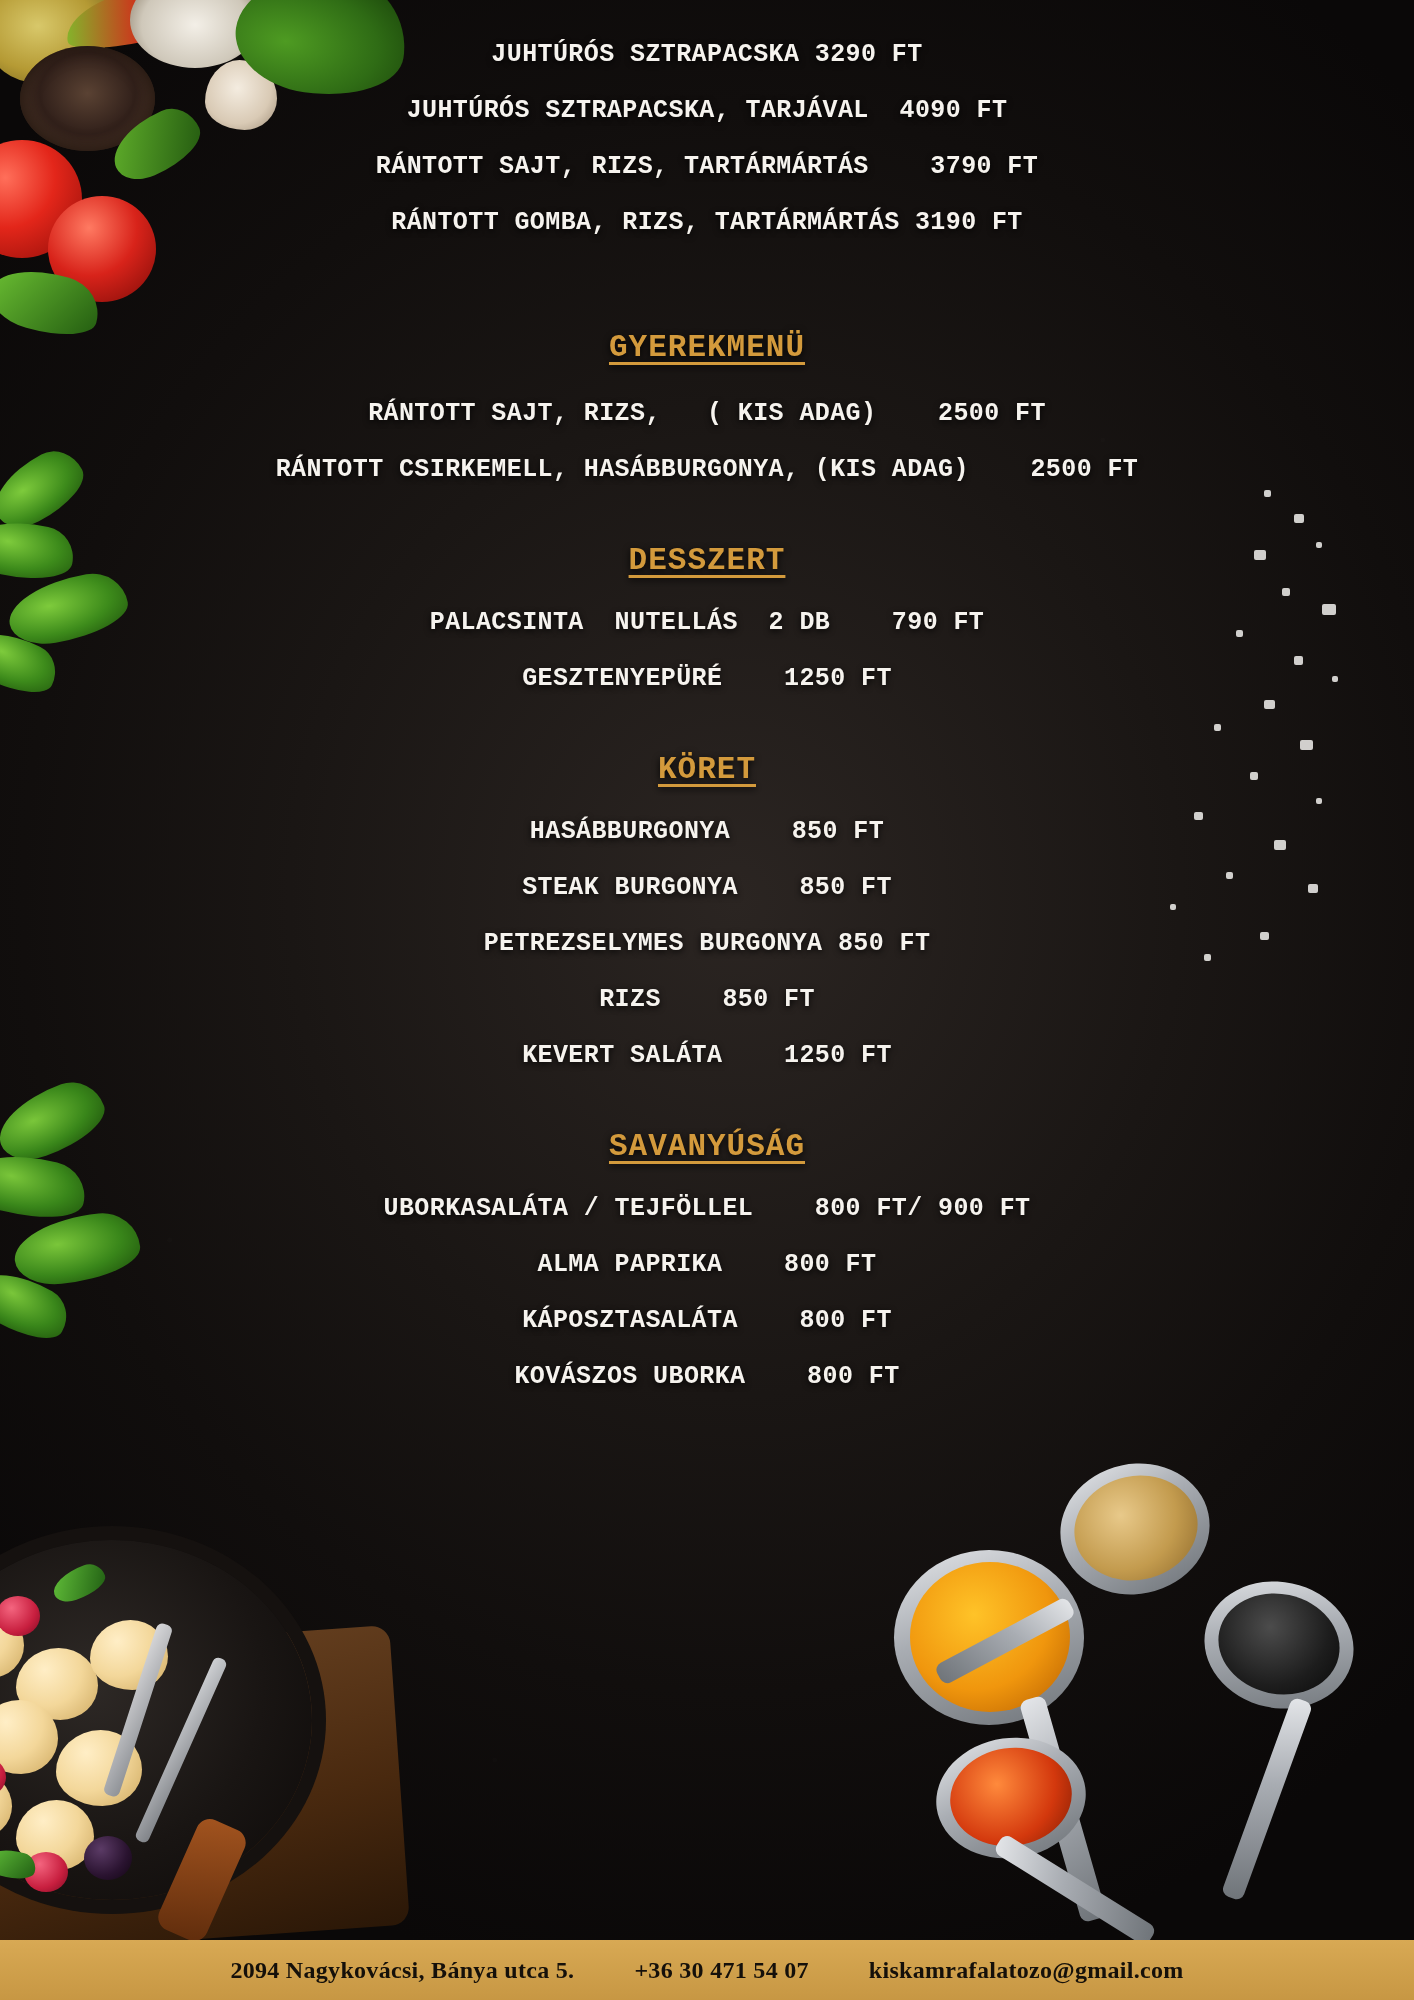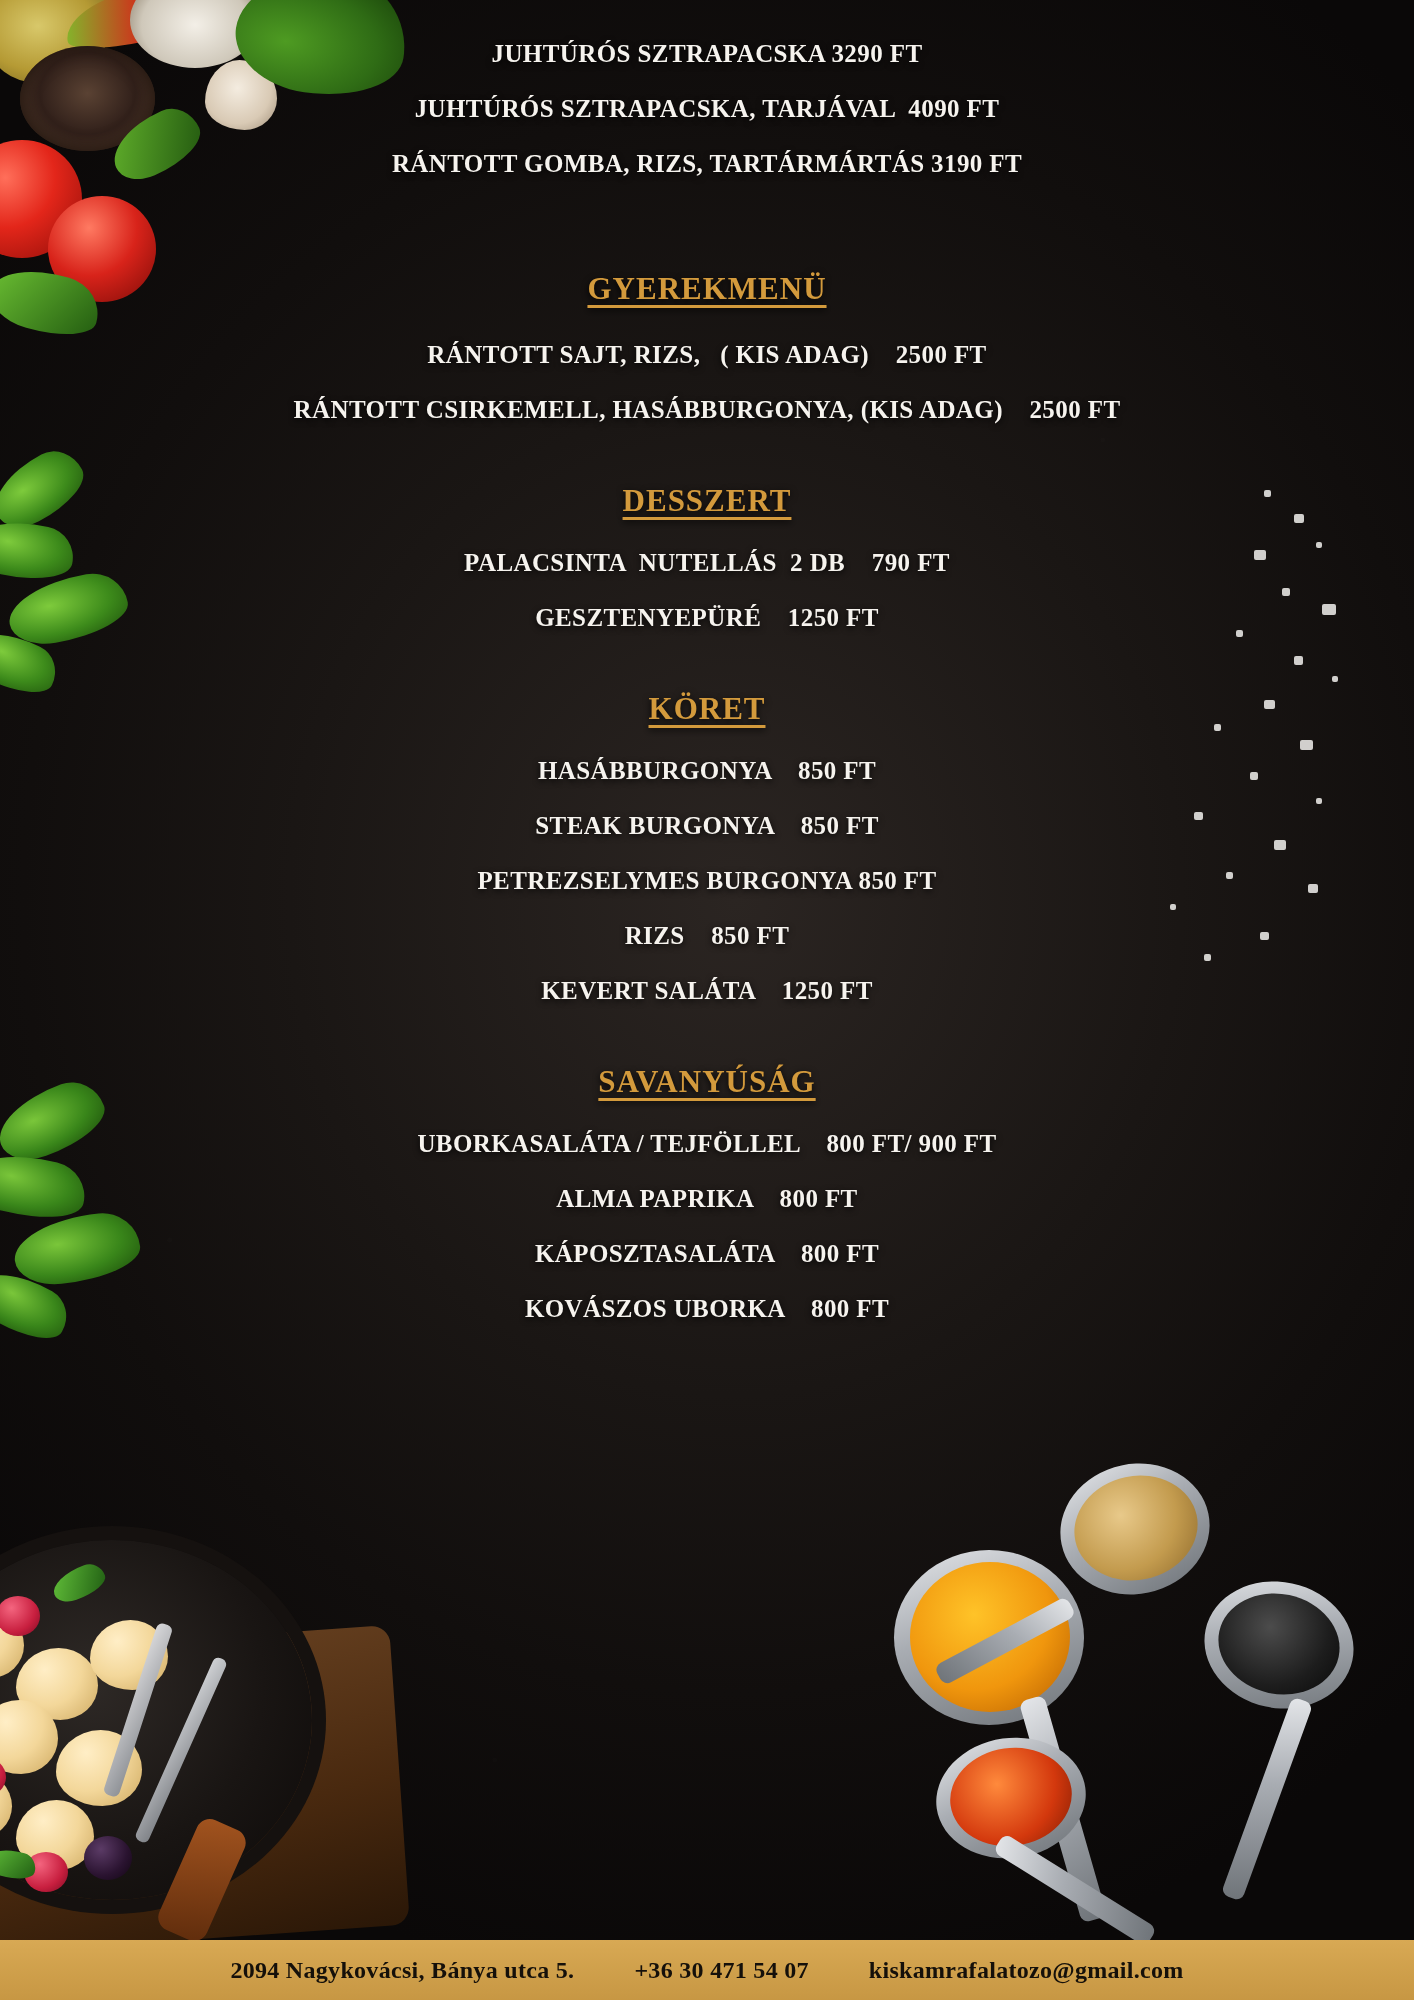--- a/index.html
+++ b/index.html
@@ -196,20 +196,21 @@
   .grain { position: absolute; background: #f2f1ee; border-radius: 2px; }
 
   
   .sheet {
     position: absolute;
     inset: 0;
     padding: 40px 60px 0;
     display: flex;
     flex-direction: column;
     align-items: center;
+    font-family: Liberation Mono, monospace;
   }
   .menu-line {
     color: #f6f3ee;
     font-size: 25px;
     font-weight: 700;
     letter-spacing: .4px;
     text-align: center;
     margin: 0 0 27px 0;
     text-shadow: 0 2px 6px rgba(0,0,0,.85);
     white-space: pre;
@@ -339,20 +340,21 @@
 
   <div class="spoon spoon-bowl" style="left:62px;  top:268px; width:150px; height:120px; transform:rotate(-8deg);"></div>
   <div class="spice-saffron" style="left:76px;  top:278px; width:122px; height:98px;  transform:rotate(-8deg);"></div>
   <div class="spoon spoon-stem" style="left:190px; top:330px; width:22px;  height:180px; transform:rotate(-58deg);"></div>
 </div>
 
 <main class="sheet">
 
   <div class="menu-line">JUHTÚRÓS SZTRAPACSKA 3290 FT</div>
   <div class="menu-line">JUHTÚRÓS SZTRAPACSKA, TARJÁVAL  4090 FT</div>
+  <div class="menu-line">RÁNTOTT SAJT, RIZS, TARTÁRMÁRTÁS    3790 FT</div>
   <div class="menu-line">RÁNTOTT GOMBA, RIZS, TARTÁRMÁRTÁS 3190 FT</div>
 
   <div class="section-head sec-gap-top">GYEREKMENÜ</div>
   <div class="menu-line">RÁNTOTT SAJT, RIZS,   ( KIS ADAG)    2500 FT</div>
   <div class="menu-line">RÁNTOTT CSIRKEMELL, HASÁBBURGONYA, (KIS ADAG)    2500 FT</div>
 
   <div class="section-head sec-gap">DESSZERT</div>
   <div class="menu-line">PALACSINTA  NUTELLÁS  2 DB    790 FT</div>
   <div class="menu-line">GESZTENYEPÜRÉ    1250 FT</div>
 

